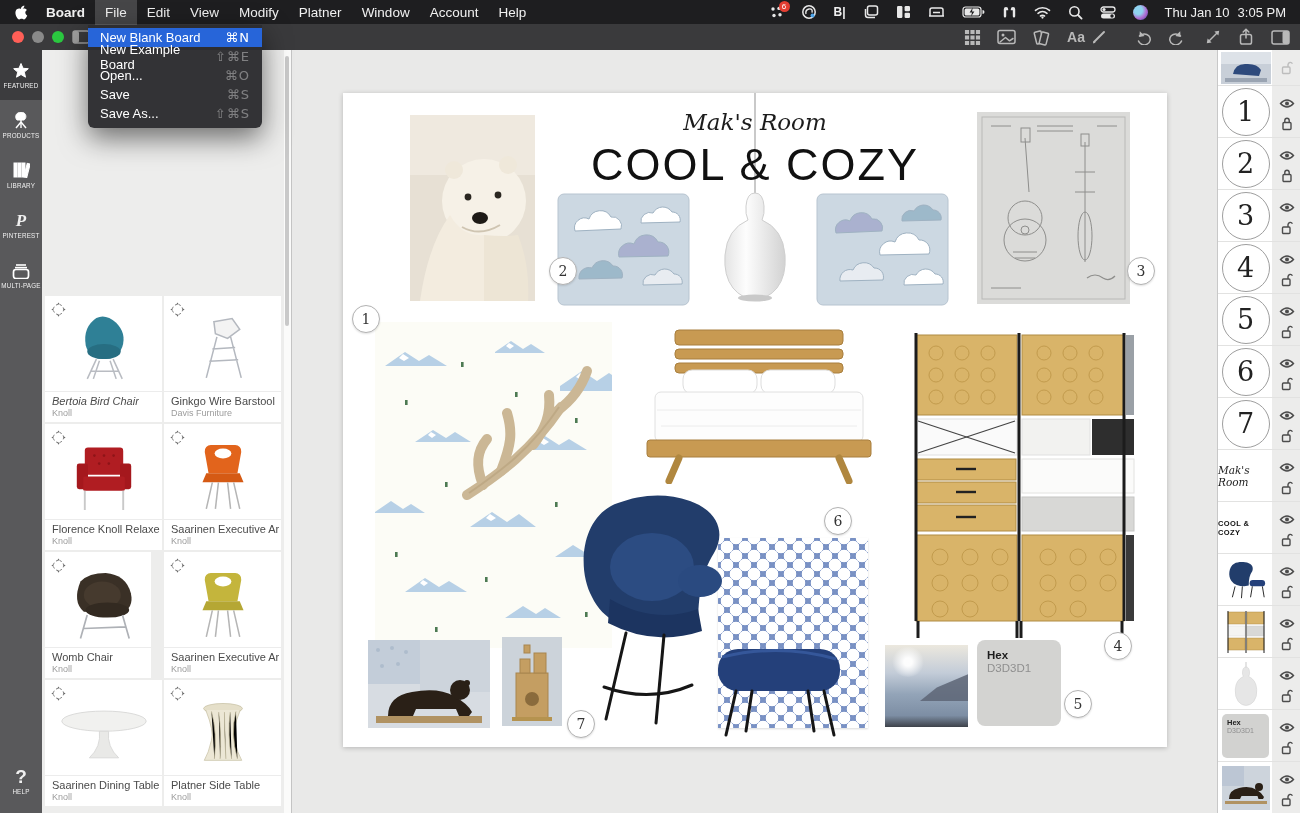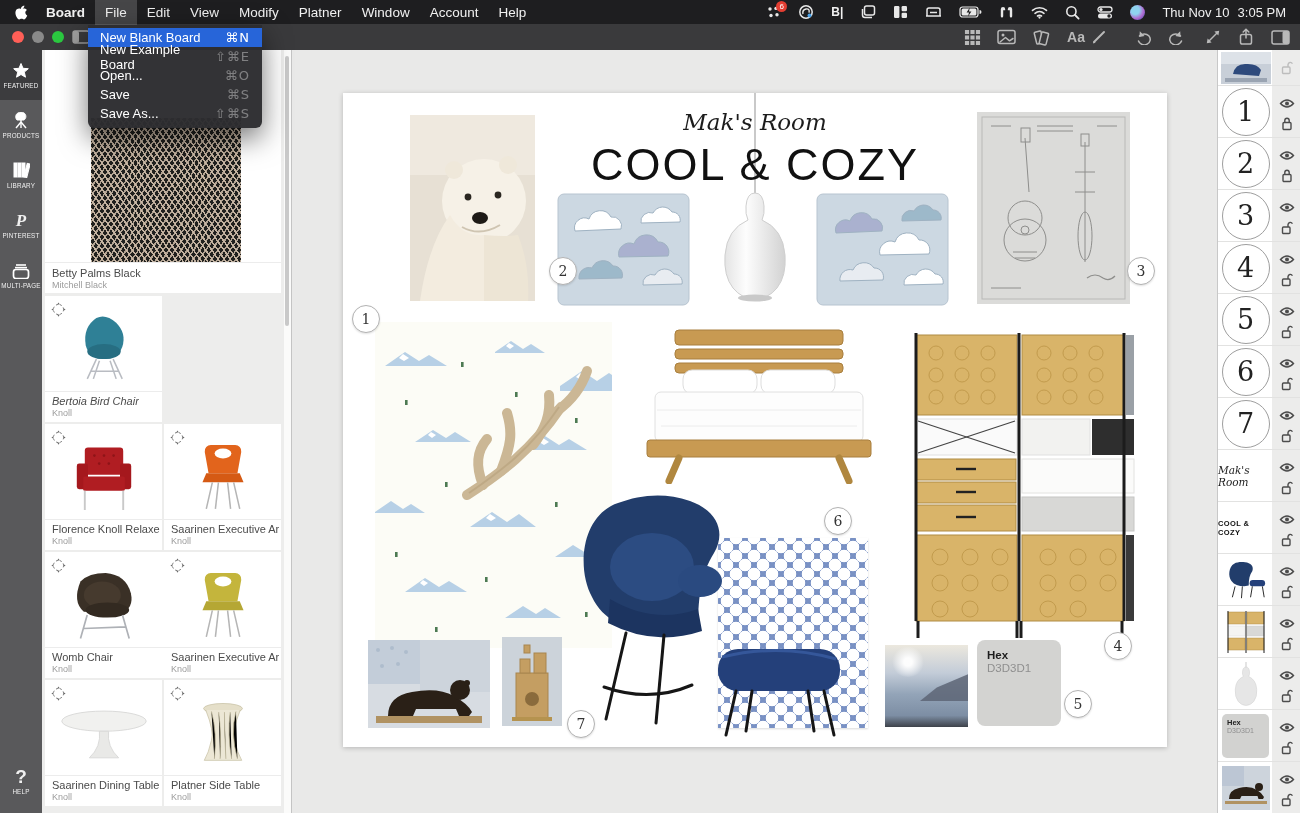--- a/index.html
+++ b/index.html
@@ -215,21 +215,21 @@
             <rect x="1" y="1" width="14" height="5" rx="2.5" fill="none" stroke="#e8e8e8" stroke-width="1.3"></rect>
             <circle cx="4" cy="3.5" r="1.6" fill="#e8e8e8"></circle>
             <rect x="1" y="7.5" width="14" height="5" rx="2.5" fill="#e8e8e8"></rect>
             <circle cx="12" cy="10" r="1.7" fill="#1e1e20"></circle>
           </svg>
       </span>
       <span class="sicon">
           <span id="siri-orb"></span>
         </span>
       <span id="mb-clock">
-        <span>Thu Nov 10</span>
+        <span>Thu Jan 10</span>
         <span>3:05 PM</span>
       </span>
     </div>
   </div>
 
   <div id="filemenu" class="abs">
     <div class="fm-item fm-hl">
       <span>New Blank Board</span>
         <span class="sc">⌘N</span>
       </div>
@@ -374,44 +374,55 @@
       <span class="rail-label">MULTI-PAGE</span>
     </div>
     <div class="rail-item" id="rail-help">
       <span class="q">?</span>
       <span class="rail-label">HELP</span>
     </div>
   </div>
 
   <div id="prodpanel" class="abs">
 
-    <div class="pcard" style="left:3px;top:0;width:236px;height:243px;">
-      <div class="prod-img abs" id="betty-pattern" style="left:46px;top:68px;width:150px;height:144px;"></div>
-      <div class="plabel-sep" style="top:212px;"></div>
-      <span class="pname" style="top:217px;max-width:220px;">Betty Palms Black</span>
-      <span class="pbrand" style="top:230px;">Mitchell Black</span>
-    </div>
 
     <div class="pcard" style="left:3px;top:246px;width:117px;height:126px;">
       <span class="moveicon"><svg width="15" height="15" viewBox="0 0 16 16">
             <circle cx="8" cy="8" r="5.4" fill="none" stroke-width="1" stroke-dasharray="2 2.4"></circle>
             <path d="M8 0.4 6.6 2.6h2.8zM8 15.6 6.6 13.4h2.8zM0.4 8 2.6 6.6v2.8zM15.6 8 13.4 6.6v2.8z" stroke="none"></path>
           </svg></span>
       <span class="prod-img" style="left:18px;top:14px;width:82px;height:80px;">
         <svg width="76" height="76" viewBox="0 0 100 100">
             <path d="M40 8 Q22 20 26 44 Q30 60 48 62 Q68 62 74 46 Q80 28 66 14 Q52 2 40 8Z" fill="#2f8096"></path>
             <ellipse cx="50" cy="52" rx="22" ry="10" fill="#276e82"></ellipse>
             <g stroke="#b9bcc2" stroke-width="2" fill="none">
               <path d="M40 62 L28 88 M62 62 L74 88 M32 78 L70 78 M44 64 L36 88 M58 64 L66 88"></path>
             </g>
           </svg>
         </span>
       <div class="plabel-sep" style="top:95px;"></div>
       <span class="pname" style="top:99px;font-style:italic;">Bertoia Bird Chair</span>
       <span class="pbrand" style="top:112px;">Knoll</span>
+    </div>
+    <div class="pcard" style="left:122px;top:246px;width:117px;height:126px;">
+      <span class="moveicon"><svg width="15" height="15" viewBox="0 0 16 16">
+            <circle cx="8" cy="8" r="5.4" fill="none" stroke-width="1" stroke-dasharray="2 2.4"></circle>
+            <path d="M8 0.4 6.6 2.6h2.8zM8 15.6 6.6 13.4h2.8zM0.4 8 2.6 6.6v2.8zM15.6 8 13.4 6.6v2.8z" stroke="none"></path>
+          </svg></span>
+      <span class="prod-img" style="left:18px;top:12px;width:82px;height:82px;">
+        <svg width="76" height="78" viewBox="0 0 100 100">
+            <g fill="none" stroke="#b4b8bf" stroke-width="2">
+              <path d="M38 14 62 10 72 24 56 36 40 30z" fill="#f3f3f3"></path>
+              <path d="M42 34 28 88 M60 34 74 88 M32 66 70 64 M36 50 66 48"></path>
+            </g>
+          </svg>
+        </span>
+      <div class="plabel-sep" style="top:95px;"></div>
+      <span class="pname" style="top:99px;">Ginkgo Wire  Barstool</span>
+      <span class="pbrand" style="top:112px;">Davis Furniture</span>
     </div>
 
     <div class="pcard" style="left:3px;top:374px;width:117px;height:126px;">
       <span class="moveicon"><svg width="15" height="15" viewBox="0 0 16 16">
             <circle cx="8" cy="8" r="5.4" fill="none" stroke-width="1" stroke-dasharray="2 2.4"></circle>
             <path d="M8 0.4 6.6 2.6h2.8zM8 15.6 6.6 13.4h2.8zM0.4 8 2.6 6.6v2.8zM15.6 8 13.4 6.6v2.8z" stroke="none"></path>
           </svg></span>
       <span class="prod-img" style="left:16px;top:14px;width:86px;height:80px;">
         <svg width="80" height="74" viewBox="0 0 100 92">
             <rect x="26" y="8" width="48" height="34" rx="4" fill="#b01d22"></rect>
@@ -451,21 +462,21 @@
               <line x1="44" y1="57" x2="40" y2="92"></line>
               <line x1="56" y1="57" x2="60" y2="92"></line>
             </g>
           </svg>
         </span>
       <div class="plabel-sep" style="top:95px;"></div>
       <span class="pname" style="top:99px;">Saarinen Executive Armless...</span>
       <span class="pbrand" style="top:112px;">Knoll</span>
     </div>
 
-    <div class="pcard" style="left:3px;top:502px;width:106px;height:126px;padding-left:32px;">
+    <div class="pcard" style="left:3px;top:502px;width:106px;height:126px;">
       <span class="moveicon"><svg width="15" height="15" viewBox="0 0 16 16">
             <circle cx="8" cy="8" r="5.4" fill="none" stroke-width="1" stroke-dasharray="2 2.4"></circle>
             <path d="M8 0.4 6.6 2.6h2.8zM8 15.6 6.6 13.4h2.8zM0.4 8 2.6 6.6v2.8zM15.6 8 13.4 6.6v2.8z" stroke="none"></path>
           </svg></span>
       <span class="prod-img" style="left:14px;top:12px;width:90px;height:82px;">
         <svg width="84" height="78" viewBox="0 0 100 92">
             <path d="M22 18 Q12 42 26 54 L70 56 Q86 50 82 32 Q76 10 52 8 Q32 8 22 18z" fill="#3a3026"></path>
             <ellipse cx="48" cy="34" rx="22" ry="16" fill="#463a2e"></ellipse>
             <ellipse cx="54" cy="52" rx="26" ry="9" fill="#332a21"></ellipse>
             <g stroke="#aeb1b6" stroke-width="2" fill="none">

